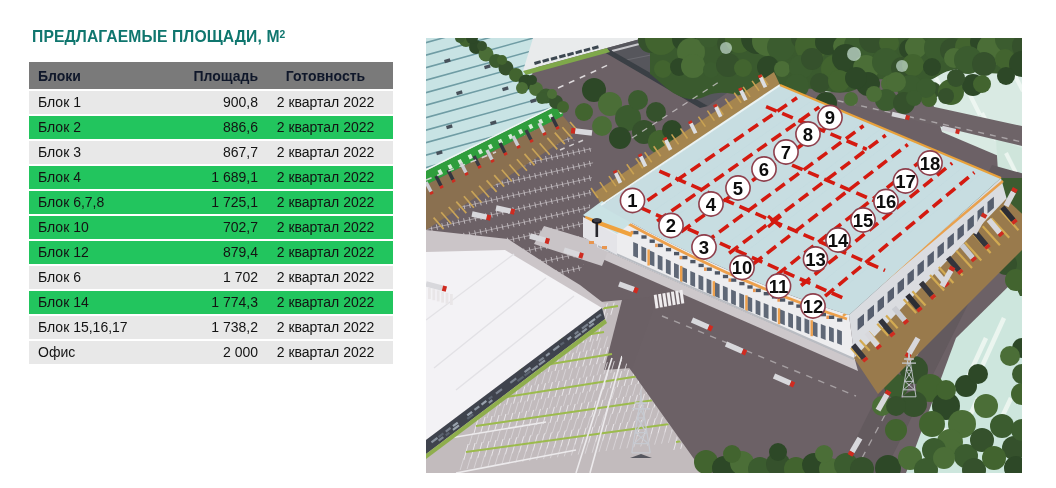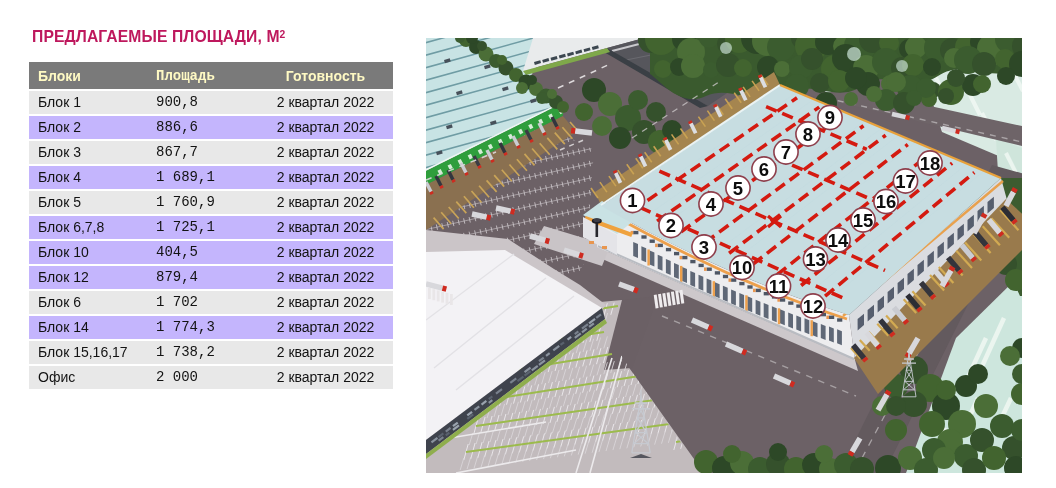--- a/index.html
+++ b/index.html
@@ -1,25 +1,25 @@
 <!DOCTYPE html>
 <html><head><meta charset="utf-8">
 <style>
 html,body{margin:0;padding:0;background:#ffffff;width:1056px;height:488px;overflow:hidden;}
 body{font-family:"Liberation Sans", sans-serif;position:relative;}
-.title{position:absolute;left:32px;top:27px;font-size:15.7px;line-height:16px;font-weight:bold;color:#be185d;letter-spacing:0.1px;}
+.title{position:absolute;left:32px;top:27px;font-size:15.7px;line-height:16px;font-weight:bold;color:#0f766e;letter-spacing:0.1px;}
 .title .sup{font-size:10.3px;vertical-align:3.9px;}
 table{position:absolute;left:29px;top:62px;width:364px;border-collapse:separate;border-spacing:0;table-layout:fixed;}
 th,td{box-sizing:border-box;padding:0;}
-th{height:27px;background:#7a7a7a;color:#fef9c3;font-size:14px;font-weight:bold;}
+th{height:27px;background:#7a7a7a;color:#0f172a;font-size:14px;font-weight:bold;}
 td{height:15px;border-top:2px solid #fff;font-size:14px;color:#131313;line-height:23px;}
 tr.g td{background:#e8e8e8;}
-tr.w td{background:#c4b5fd;}
+tr.w td{background:#22c55e;}
 .c1{width:127px;text-align:left;padding-left:9px;}
-.c2{width:102px;text-align:left;font-family:Liberation Mono, monospace;}
+.c2{width:102px;text-align:right;}
 .c3{text-align:center;}
 th.c1{text-align:left;}
 .photo{position:absolute;left:426px;top:38px;}
 </style></head>
 <body>
 
 <div class="title">ПРЕДЛАГАЕМЫЕ ПЛОЩАДИ, М<span class="sup">2</span></div>
 
 <table>
 <thead>
@@ -43,33 +43,28 @@
 <tr class="g">
         <td class="c1">Блок 3</td>
         <td class="c2">867,7</td>
         <td class="c3">2 квартал 2022</td>
       </tr>
 <tr class="w">
         <td class="c1">Блок 4</td>
         <td class="c2">1 689,1</td>
         <td class="c3">2 квартал 2022</td>
       </tr>
-<tr class="g">
-        <td class="c1">Блок 5</td>
-        <td class="c2">1 760,9</td>
-        <td class="c3">2 квартал 2022</td>
-      </tr>
 <tr class="w">
         <td class="c1">Блок 6,7,8</td>
         <td class="c2">1 725,1</td>
         <td class="c3">2 квартал 2022</td>
       </tr>
 <tr class="w">
         <td class="c1">Блок 10</td>
-        <td class="c2">404,5</td>
+        <td class="c2">702,7</td>
         <td class="c3">2 квартал 2022</td>
       </tr>
 <tr class="w">
         <td class="c1">Блок 12</td>
         <td class="c2">879,4</td>
         <td class="c3">2 квартал 2022</td>
       </tr>
 <tr class="g">
         <td class="c1">Блок 6</td>
         <td class="c2">1 702</td>

